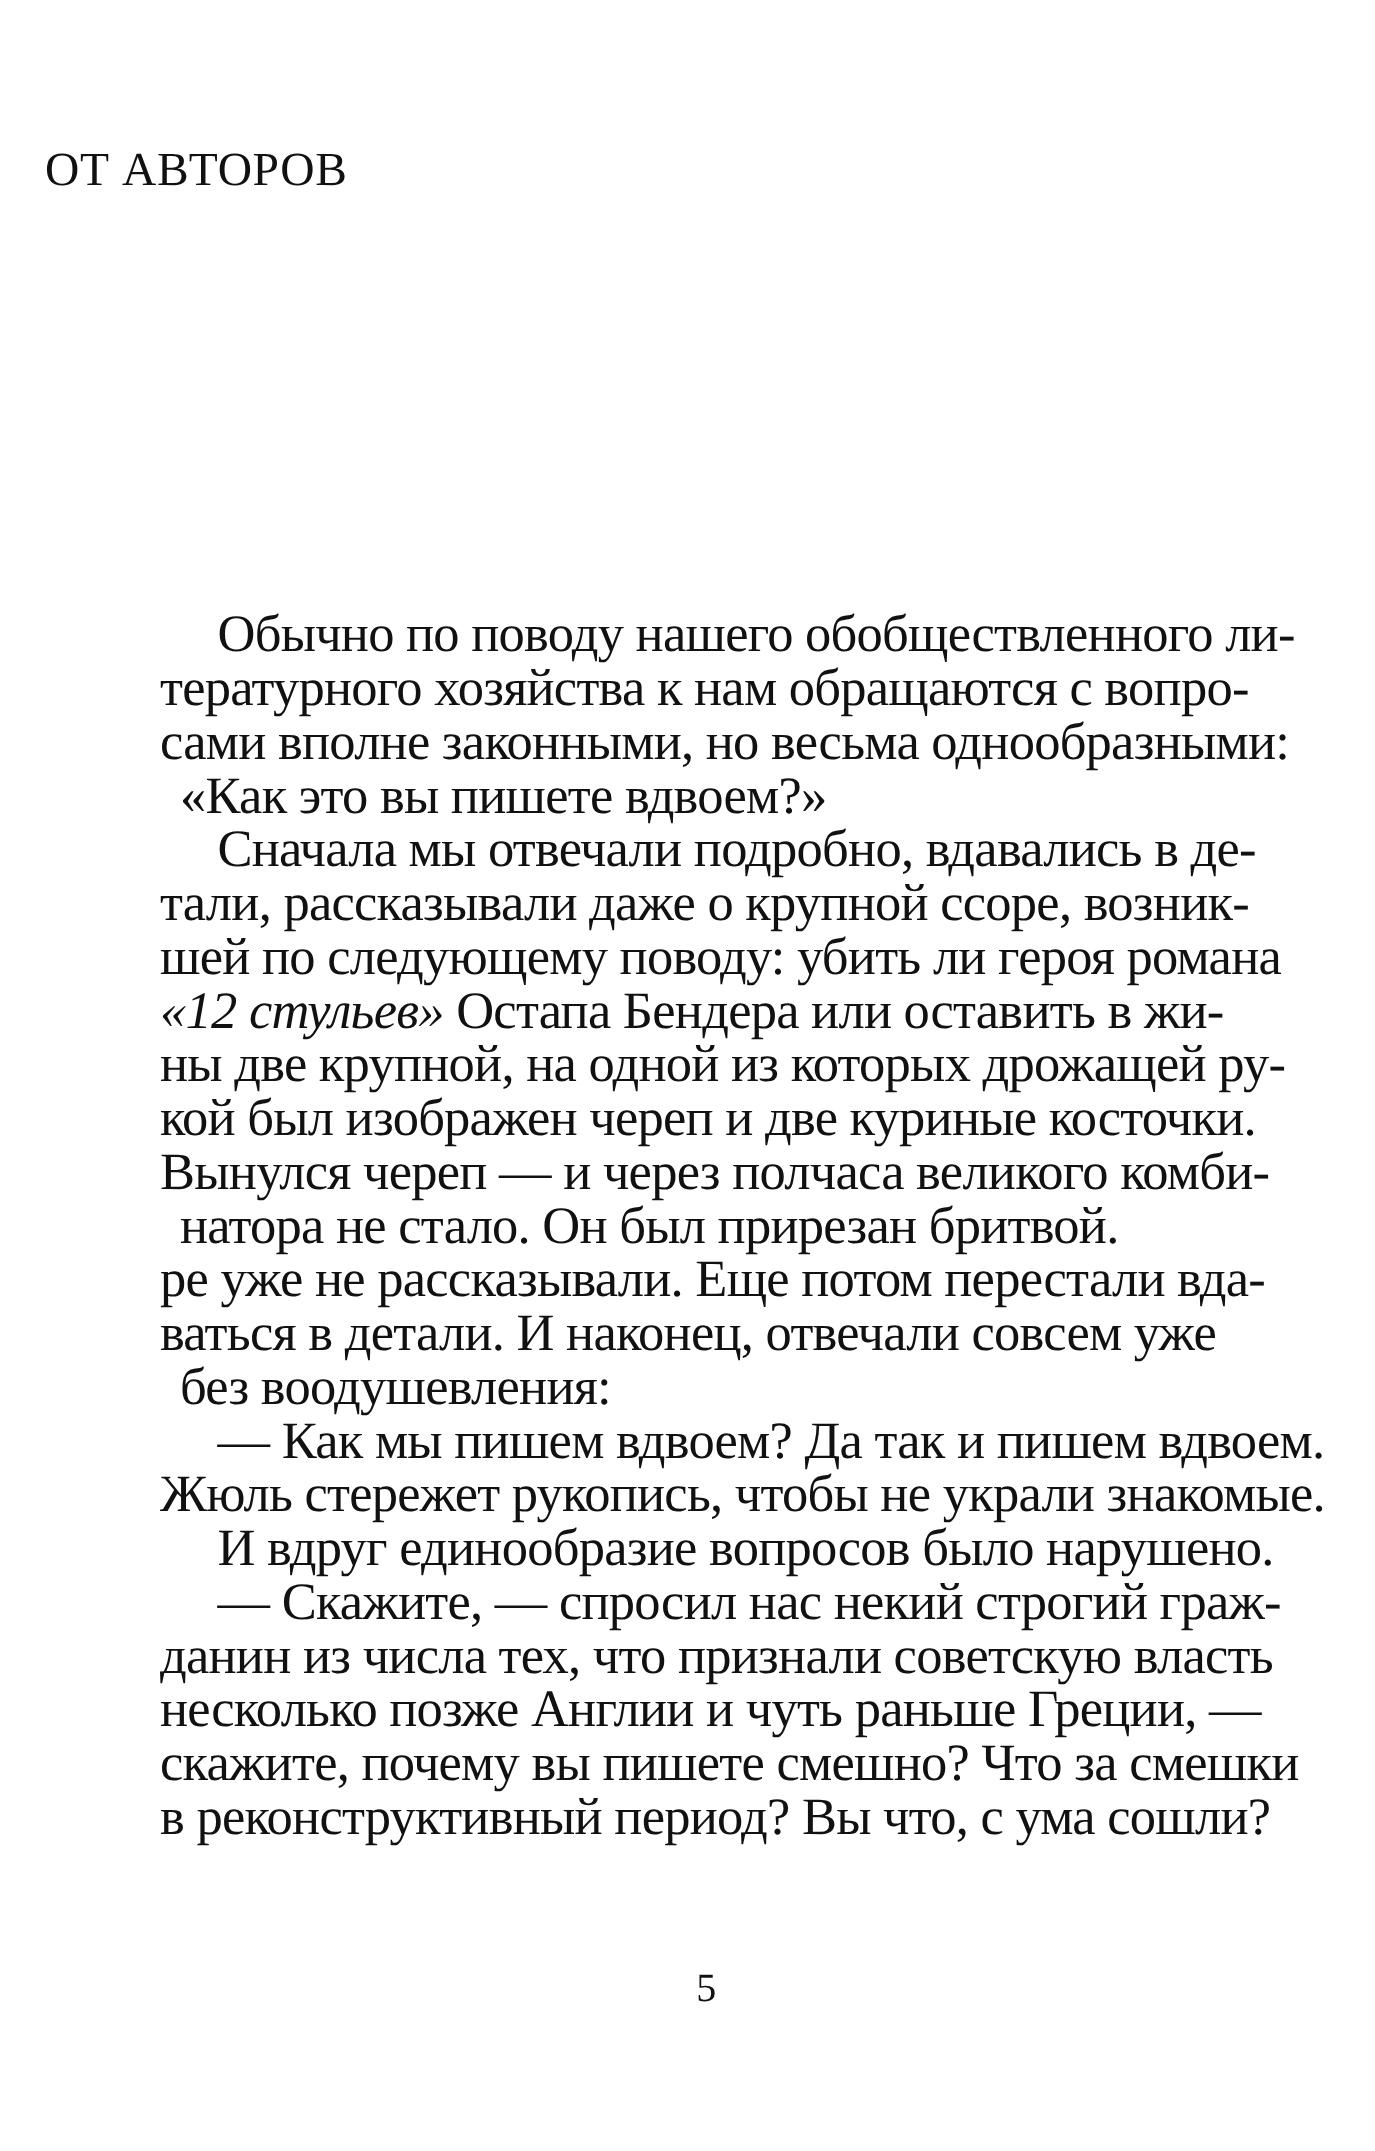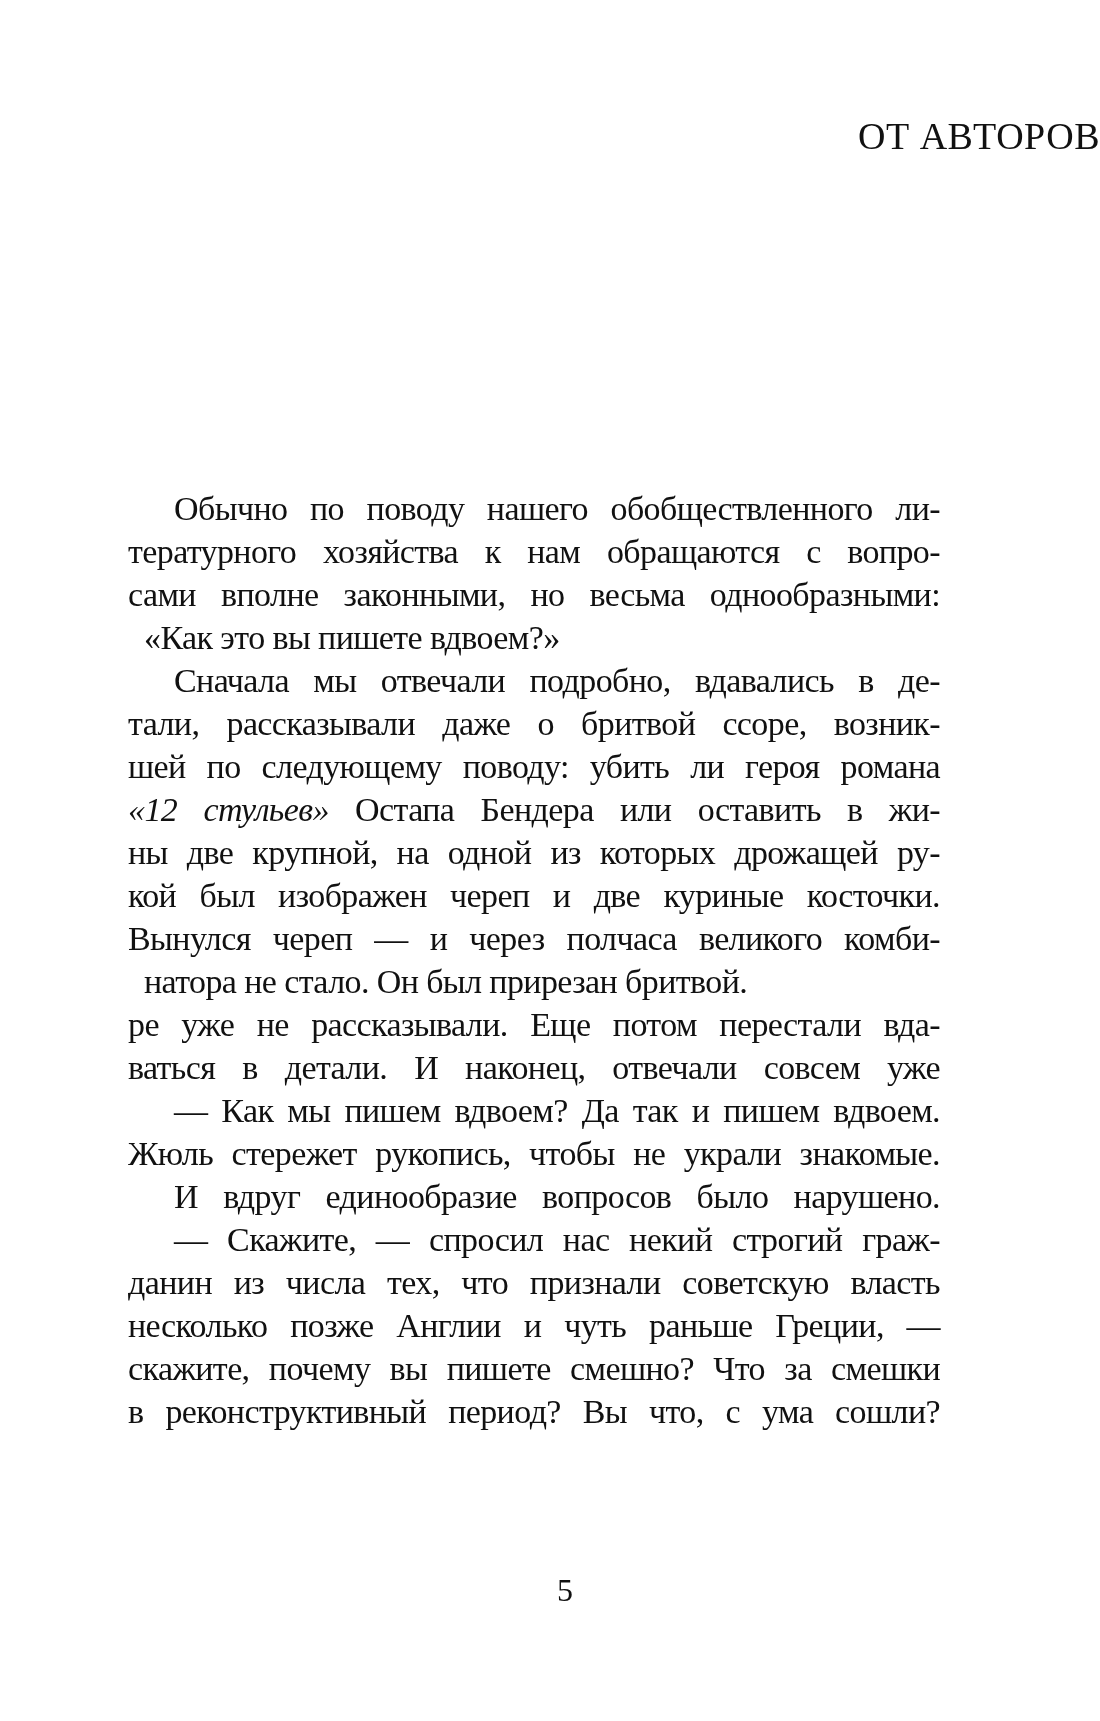--- a/index.html
+++ b/index.html
@@ -20,35 +20,35 @@
       left: 0;
       top: 0;
       width: 1100px;
       height: 1721px;
     }
     .title {
       position: absolute;
       top: 112px;
       left: 0;
       width: 1100px;
-      text-align: right;
+      text-align: left;
       font-size: 38px;
       letter-spacing: 0.5px;
       font-weight: normal;
       margin: 0;
       line-height: 48px;
-      padding-left: 15px;
+      padding-left: 36px;
       box-sizing: border-box;
     }
     .body-text {
       position: absolute;
       left: 128px;
       top: 487px;
       width: 812px;
-      font-size: 34px;
+      font-size: 42px;
       line-height: 43px;
     }
     .line {
       display: block;
       height: 43px;
       white-space: nowrap;
       text-align: justify;
       text-align-last: justify;
       transform-origin: left center;
     }
@@ -105,21 +105,21 @@
         <span class="line-inner">сами вполне законными, но весьма однообразными:</span>
       </span>
     <span class="line last">
         <span class="line-inner">«Как это вы пишете вдвоем?»</span>
       </span>
 
     <span class="line indent">
         <span class="line-inner">Сначала мы отвечали подробно, вдавались в де-</span>
       </span>
     <span class="line">
-        <span class="line-inner">тали, рассказывали даже о бритвой ссоре, возник-</span>
+        <span class="line-inner">тали, рассказывали даже о крупной ссоре, возник-</span>
       </span>
     <span class="line">
         <span class="line-inner">шей по следующему поводу: убить ли героя романа</span>
       </span>
     <span class="line">
         <span class="line-inner"><span class="italic">«12 стульев»</span> <span>Остапа Бендера или оставить в жи-</span></span>
       </span>
     <span class="line">
         <span class="line-inner">ны две крупной, на одной из которых дрожащей ру-</span>
       </span>
@@ -131,20 +131,23 @@
       </span>
     <span class="line last">
         <span class="line-inner">натора не стало. Он был прирезан бритвой.</span>
       </span>
 
     <span class="line">
         <span class="line-inner">ре уже не рассказывали. Еще потом перестали вда-</span>
       </span>
     <span class="line">
         <span class="line-inner">ваться в детали. И наконец, отвечали совсем уже</span>
+      </span>
+    <span class="line last">
+        <span class="line-inner">без воодушевления:</span>
       </span>
 
     <span class="line indent-dash">
         <span class="line-inner">— Как мы пишем вдвоем? Да так и пишем вдвоем.</span>
       </span>
     <span class="line">
         <span class="line-inner">Жюль стережет рукопись, чтобы не украли знакомые.</span>
       </span>
 
     <span class="line indent">

